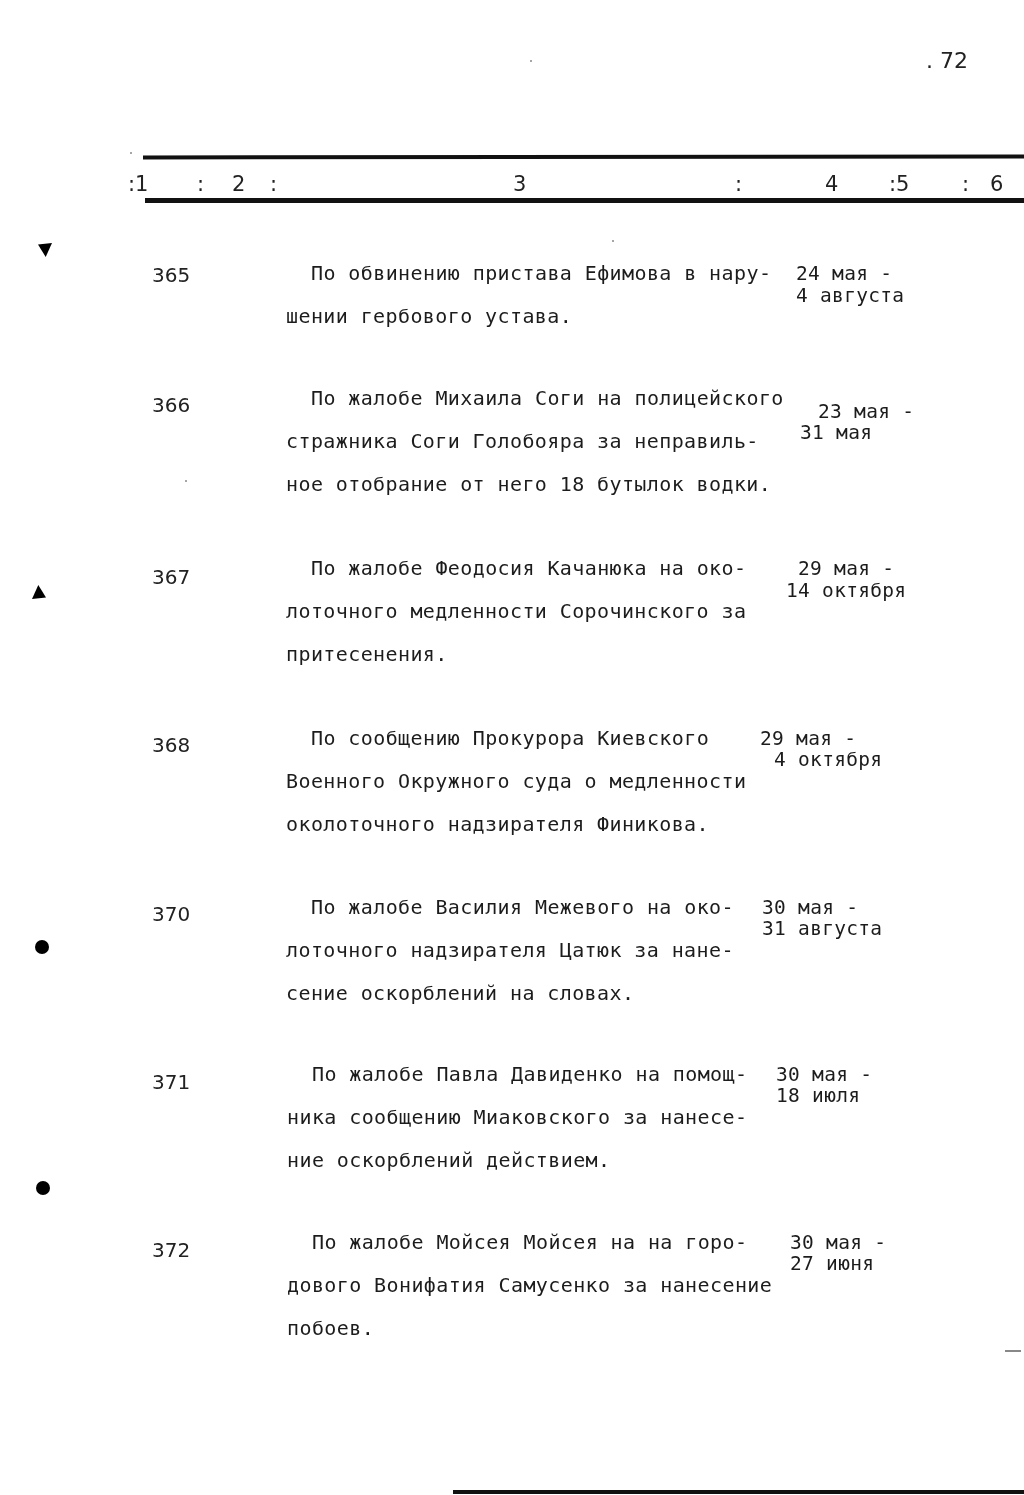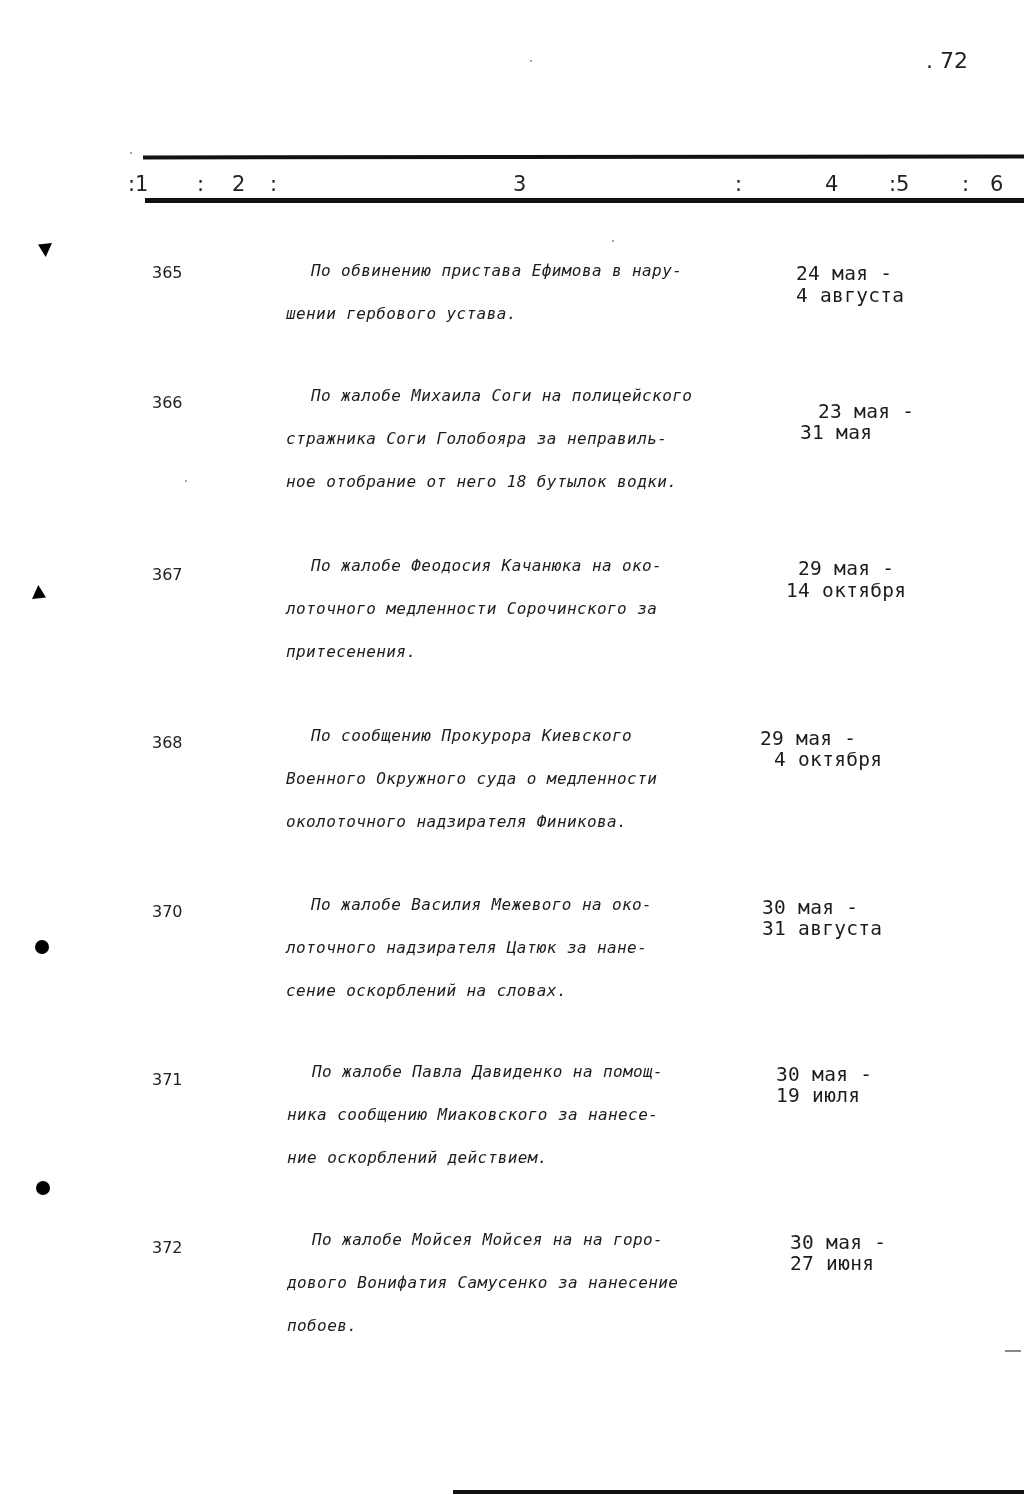--- a/index.html
+++ b/index.html
@@ -42,30 +42,29 @@
 
     .entry {
       position: absolute;
       left: 0;
       width: 1024px;
     }
     .entry-num {
       position: absolute;
       left: 152px;
       font-family: "DejaVu Sans", sans-serif;
-      font-size: 16px;
+      font-size: 20px;
       color: #222;
     }
     .entry-line {
       position: absolute;
-      font-size: 16px;
+      font-size: 20px;
       letter-spacing: 0.4px;
       white-space: pre;
       color: #1c1c1c;
-      font-style: italic;
     }
     .entry-date {
       position: absolute;
       font-size: 19.5px;
       letter-spacing: 0.3px;
       white-space: pre;
       color: #1c1c1c;
       line-height: 22px;
     }
 
@@ -146,21 +145,21 @@
   <div class="entry-date" style="left:762px;top:897px">30 мая -</div>
   <div class="entry-date" style="left:762px;top:918px">31 августа</div>
 </div>
 
 <div class="entry" style="top:0">
   <div class="entry-num" style="top:1070px">371</div>
   <div class="entry-line" style="left:312px;top:1062px">По жалобе Павла Давиденко на помощ-</div>
   <div class="entry-line" style="left:287px;top:1105px">ника сообщению Миаковского за нанесе-</div>
   <div class="entry-line" style="left:287px;top:1148px">ние оскорблений действием.</div>
   <div class="entry-date" style="left:776px;top:1064px">30 мая -</div>
-  <div class="entry-date" style="left:776px;top:1085px">19 июля</div>
+  <div class="entry-date" style="left:776px;top:1085px">18 июля</div>
 </div>
 
 <div class="entry" style="top:0">
   <div class="entry-num" style="top:1238px">372</div>
   <div class="entry-line" style="left:312px;top:1230px">По жалобе Мойсея Мойсея на на горо-</div>
   <div class="entry-line" style="left:287px;top:1273px">дового Вонифатия Самусенко за нанесение</div>
   <div class="entry-line" style="left:287px;top:1316px">побоев.</div>
   <div class="entry-date" style="left:790px;top:1232px">30 мая -</div>
   <div class="entry-date" style="left:790px;top:1253px">27 июня</div>
 </div>

